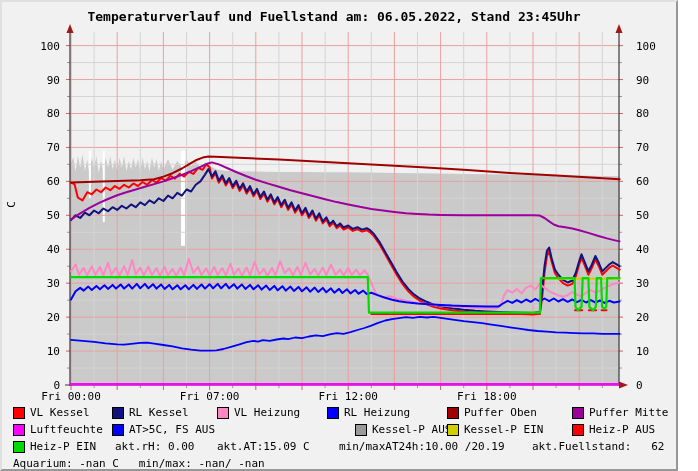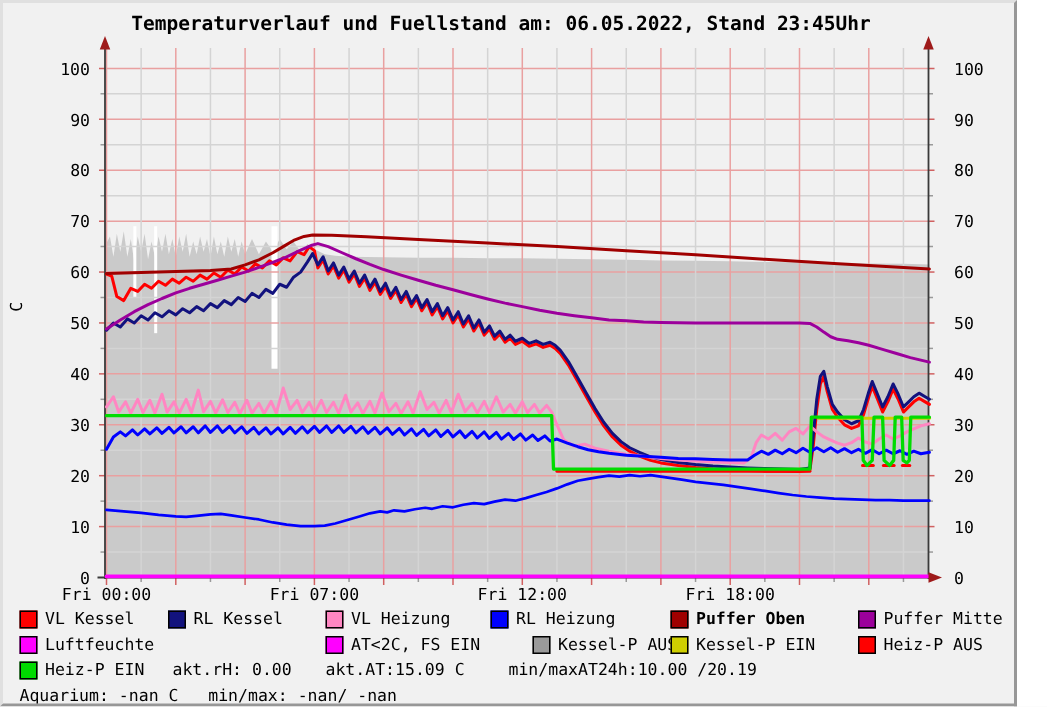--- a/index.html
+++ b/index.html
@@ -232,33 +232,34 @@
       <div class="xtick" style="left: 167.6px; top: 388px;">Fri 07:00</div>
       <div class="xtick" style="left: 306.2px; top: 388px;">Fri 12:00</div>
       <div class="xtick" style="left: 444.8px; top: 388px;">Fri 18:00</div>
     </div>
   <div id="legend">
       <div class="lrow" style="top: 404px;">
         <div class="litem" style="left: 11px;"><span class="lbox" style="background: rgb(255, 0, 0);"></span><span class="ltext">VL Kessel</span></div>
         <div class="litem" style="left: 110px;"><span class="lbox" style="background: rgb(18, 18, 126);"></span><span class="ltext">RL Kessel</span></div>
         <div class="litem" style="left: 215px;"><span class="lbox" style="background: rgb(255, 134, 194);"></span><span class="ltext">VL Heizung</span></div>
         <div class="litem" style="left: 325px;"><span class="lbox" style="background: rgb(0, 0, 255);"></span><span class="ltext">RL Heizung</span></div>
-        <div class="litem" style="left: 445px; font-weight: bold;"><span class="lbox" style="background: rgb(160, 0, 0);"></span><span class="ltext">Puffer Oben</span></div>
+        <div class="litem" style="left: 445px;"><span class="lbox" style="background: rgb(160, 0, 0);"></span><span class="ltext">Puffer Oben</span></div>
         <div class="litem" style="left: 570px;"><span class="lbox" style="background: rgb(156, 0, 156);"></span><span class="ltext">Puffer Mitte</span></div>
       </div>
       <div class="lrow" style="top: 421px;">
         <div class="litem" style="left: 11px;"><span class="lbox" style="background: rgb(255, 0, 255);"></span><span class="ltext">Luftfeuchte</span></div>
-        <div class="litem" style="left: 215px;"><span class="lbox" style="background: rgb(255, 0, 255);"></span><span class="ltext">AT&lt;2C, FS EIN</span></div>
+        <div class="litem" style="left: 110px;"><span class="lbox" style="background: rgb(0, 0, 255);"></span><span class="ltext">AT&gt;5C, FS AUS</span></div>
         <div class="litem" style="left: 325px; padding-left: 28px;"><span class="lbox" style="background: rgb(154, 154, 154);"></span><span class="ltext">Kessel-P AUS</span></div>
         <div class="litem" style="left: 445px;"><span class="lbox" style="background: rgb(207, 207, 0);"></span><span class="ltext">Kessel-P EIN</span></div>
         <div class="litem" style="left: 570px;"><span class="lbox" style="background: rgb(255, 0, 0);"></span><span class="ltext">Heiz-P AUS</span></div>
       </div>
       <div class="lrow" style="top: 438px;">
         <div class="litem" style="left: 11px;"><span class="lbox" style="background: rgb(0, 220, 0);"></span><span class="ltext">Heiz-P EIN</span></div>
         <div class="litem" style="left: 113px;"><span class="ltext">akt.rH: 0.00</span></div>
         <div class="litem" style="left: 215px;"><span class="ltext">akt.AT:15.09 C</span></div>
         <div class="litem" style="left: 337px; justify-content: flex-end;"><span class="ltext">min/maxAT24h:10.00 /20.19</span></div>
+        <div class="litem" style="left: 530px;"><span class="ltext">akt.Fuellstand:   62</span></div>
       </div>
       <div class="lrow" style="top: 455px;">
         <div class="litem" style="left: 11px;"><span class="ltext">Aquarium: -nan C   min/max: -nan/ -nan</span></div>
       </div>
     </div>
 </div>
 
 </body></html>

